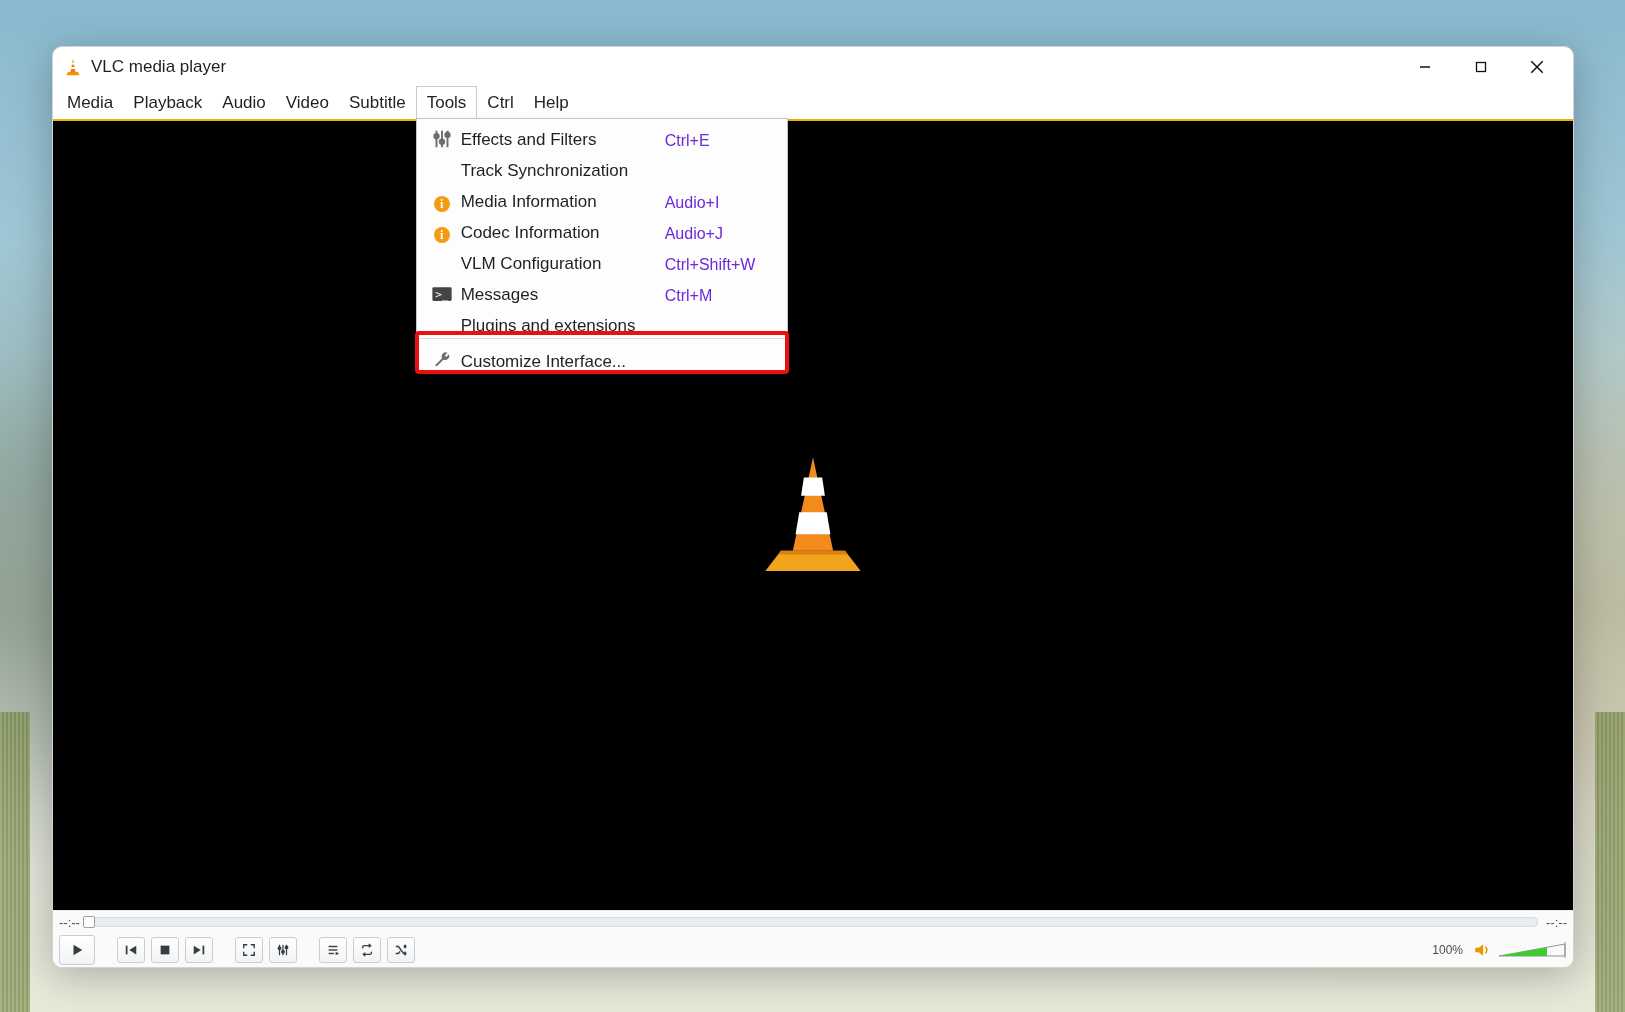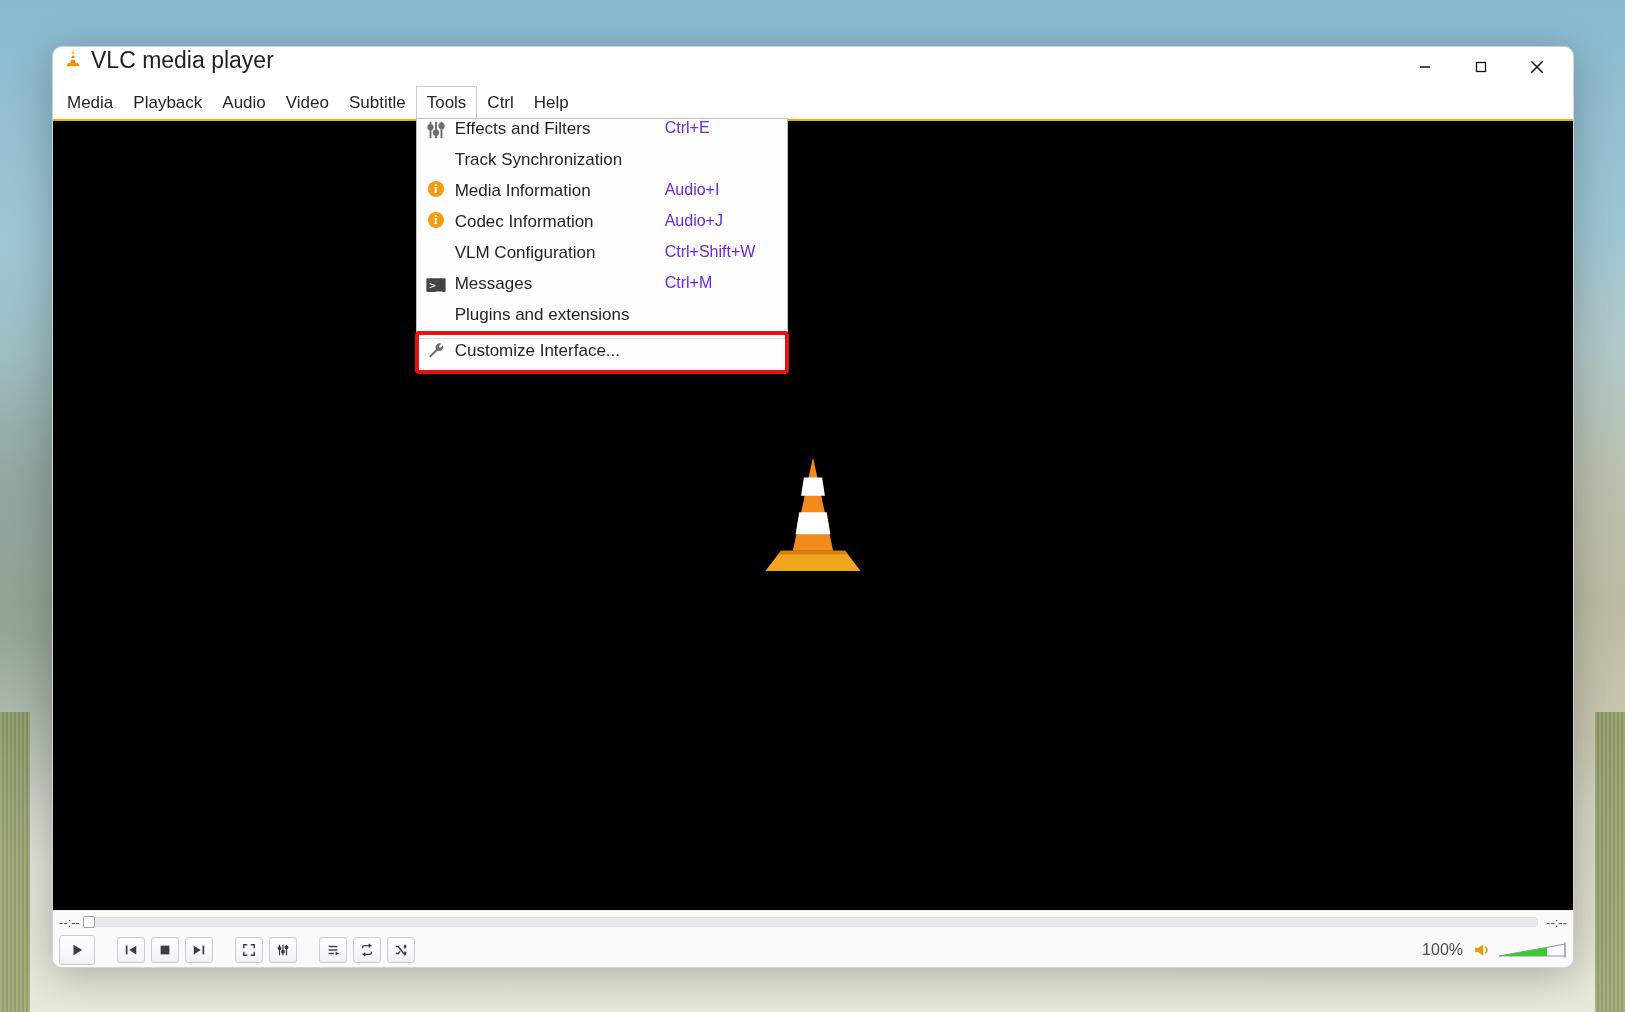--- a/index.html
+++ b/index.html
@@ -41,23 +41,24 @@
     display:flex;
     flex-direction:column;
     overflow:hidden;
     border:1px solid #cfd3d6;
   }
 
   
   .titlebar {
     height: 40px;
     display:flex;
+    align-items:center;
     padding: 0 8px 0 10px;
     color:#1e2022;
-    font-size:23px;
+    font-size:17px;
   }
   .titlebar .app-icon { width:20px; height:20px; margin-right:8px; }
   .titlebar .spacer { flex:1; }
   .win-controls { display:flex; }
   .win-btn {
     width:56px; height:40px; display:flex; align-items:center; justify-content:center;
     font-size:14px; color:#111;
   }
   .win-btn svg { width:14px; height:14px; }
   .win-btn.close svg { width:16px; height:16px; }
@@ -95,23 +96,23 @@
     left: -1px;
     width: 370px;
     background:#fdfdfd;
     border:1px solid #bfc3c7;
     box-shadow: 4px 6px 10px rgba(0,0,0,0.25);
     color:#1e2022;
     z-index:20;
   }
   .dropdown .row {
     display:flex;
-    align-items:flex-start;
+    align-items:flex-end;
     height:31px;
-    padding: 0 12px 0 8px;
+    padding: 0 12px 0 14px;
     gap:8px;
     font-size:17px;
   }
   .dropdown .row .ico {
     width:22px; display:flex; justify-content:center; align-items:center;
     font-size:14px; color:#6d6d6d;
   }
   .dropdown .row .lbl { flex:1; white-space:nowrap; }
   .dropdown .row .shortcut { color:#6d28d9; font-size:16px; min-width:110px; }
   .dropdown .sep {
@@ -177,21 +178,21 @@
     border:1px solid #c9ccd0;
     background:linear-gradient(#ffffff,#f0f2f4);
     border-radius:3px;
     display:flex; align-items:center; justify-content:center;
     color:#3a3d40;
   }
   .ctrl-btn.play { width:34px; height:28px; }
   .ctrl-btn svg { width:14px; height:14px; }
   .ctrl-gap { width:10px; }
   .ctrl-spacer { flex:1; }
-  .volume-pct { font-size:16px; color:#4a4d50; margin-right:4px; }
+  .volume-pct { font-size:12px; color:#4a4d50; margin-right:4px; }
   .speaker { width:18px; height:18px; color:#e69b00; display:flex; align-items:center; justify-content:center; }
   .vol-wedge {
     width:70px; height:20px; position:relative;
   }
   .vol-wedge svg { width:100%; height:100%; }
 
   
   .info-circle {
     width:16px; height:16px; border-radius:50%;
     background:#f39c12; color:#fff;

